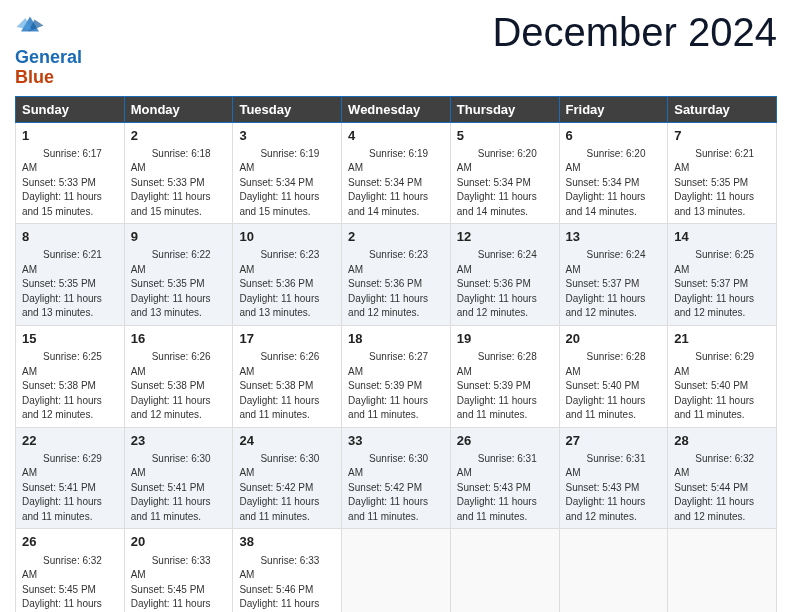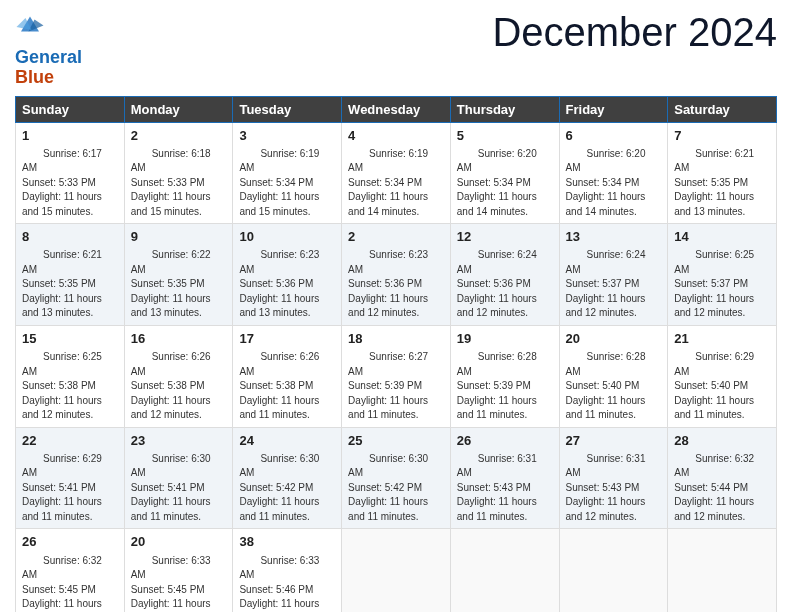--- a/index.html
+++ b/index.html
@@ -180,21 +180,21 @@
           <td><span class="day-number">21</span>
           <span class="day-detail">Sunrise: 6:29 AM<br>Sunset: 5:40 PM<br>Daylight: 11 hours and 11 minutes.</span></td>
         </tr>
         <tr>
           <td><span class="day-number">22</span>
           <span class="day-detail">Sunrise: 6:29 AM<br>Sunset: 5:41 PM<br>Daylight: 11 hours and 11 minutes.</span></td>
           <td><span class="day-number">23</span>
           <span class="day-detail">Sunrise: 6:30 AM<br>Sunset: 5:41 PM<br>Daylight: 11 hours and 11 minutes.</span></td>
           <td><span class="day-number">24</span>
           <span class="day-detail">Sunrise: 6:30 AM<br>Sunset: 5:42 PM<br>Daylight: 11 hours and 11 minutes.</span></td>
-          <td><span class="day-number">25</span>
+          <td><span class="day-number">33</span>
           <span class="day-detail">Sunrise: 6:30 AM<br>Sunset: 5:42 PM<br>Daylight: 11 hours and 11 minutes.</span></td>
           <td><span class="day-number">26</span>
           <span class="day-detail">Sunrise: 6:31 AM<br>Sunset: 5:43 PM<br>Daylight: 11 hours and 11 minutes.</span></td>
           <td><span class="day-number">27</span>
           <span class="day-detail">Sunrise: 6:31 AM<br>Sunset: 5:43 PM<br>Daylight: 11 hours and 12 minutes.</span></td>
           <td><span class="day-number">28</span>
           <span class="day-detail">Sunrise: 6:32 AM<br>Sunset: 5:44 PM<br>Daylight: 11 hours and 12 minutes.</span></td>
         </tr>
         <tr>
           <td><span class="day-number">26</span>

